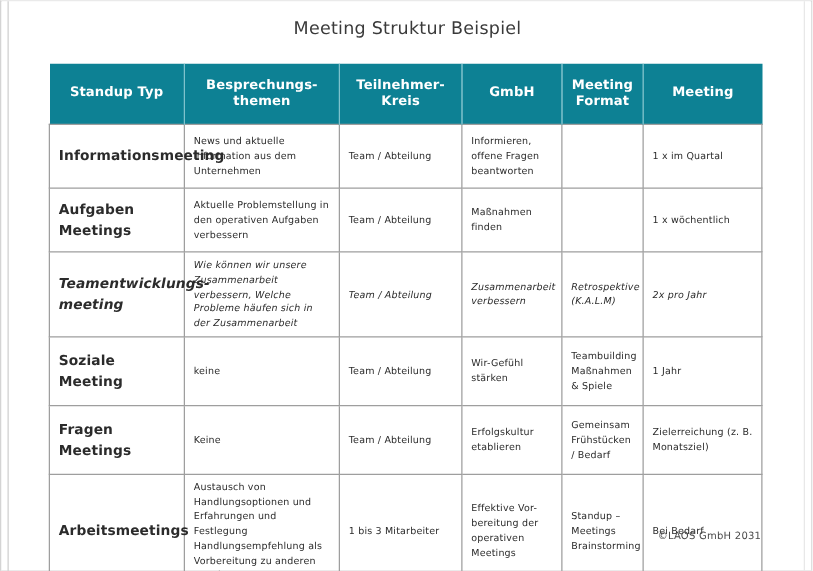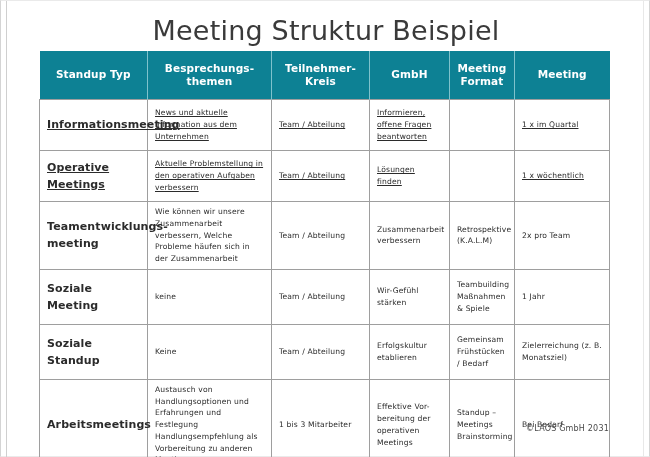--- a/index.html
+++ b/index.html
@@ -43,21 +43,21 @@
     background: #e8e8e8;
   }
 
   .title {
     position: absolute;
     left: 0;
     top: 14px;
     width: 650px;
     text-align: center;
     font-family: "DejaVu Sans", sans-serif;
-    font-size: 27px;
+    font-size: 14px;
     font-weight: 400;
     color: #3a3a3a;
     letter-spacing: 0.2px;
   }
 
   .table-wrap {
     position: absolute;
     left: 38px;
     top: 50px;
     width: 570px;
@@ -96,22 +96,22 @@
     vertical-align: middle;
     padding: 4px 7px;
     line-height: 1.55;
     letter-spacing: 0.15px;
   }
   tbody tr td:first-child {
     font-weight: bold;
     font-size: 11px;
     letter-spacing: 0.1px;
   }
-  tbody tr.r0 td, tbody tr.r1 td { height: 42px; text-decoration: underline; }
-  tbody tr.r2 td { height: 52px; }
+  tbody tr.r0 td, tbody tr.r1 td { height: 42px; }
+  tbody tr.r2 td { height: 52px; font-style: italic; }
   tbody tr.r3 td, tbody tr.r4 td { height: 46px; }
   tbody tr.r5 td { height: 72px; }
 
   .copyright {
     position: absolute;
     right: 40px;
     top: 423px;
     font-size: 8px;
     color: #4a4a4a;
     letter-spacing: 0.2px;
@@ -150,45 +150,45 @@
       <tbody>
         <tr class="r0">
           <td>Informationsmeeting</td>
           <td>News und aktuelle Information aus dem Unternehmen</td>
           <td>Team / Abteilung</td>
           <td>Informieren, offene Fragen beantworten</td>
           <td></td>
           <td>1 x im Quartal</td>
         </tr>
         <tr class="r1">
-          <td>Operative Meetings</td>
+          <td>Aufgaben Meetings</td>
           <td>Aktuelle Problemstellung in den operativen Aufgaben verbessern</td>
           <td>Team / Abteilung</td>
-          <td>Lösungen finden</td>
+          <td>Maßnahmen finden</td>
           <td></td>
           <td>1 x wöchentlich</td>
         </tr>
         <tr class="r2">
           <td>Teamentwicklungs-meeting</td>
           <td>Wie können wir unsere Zusammenarbeit verbessern, Welche Probleme häufen sich in der Zusammenarbeit</td>
           <td>Team / Abteilung</td>
           <td>Zusammenarbeit verbessern</td>
           <td>Retrospektive (K.A.L.M)</td>
-          <td>2x pro Team</td>
+          <td>2x pro Jahr</td>
         </tr>
         <tr class="r3">
           <td>Soziale Meeting</td>
           <td>keine</td>
           <td>Team / Abteilung</td>
           <td>Wir-Gefühl stärken</td>
           <td>Teambuilding Maßnahmen &amp; Spiele</td>
           <td>1 Jahr</td>
         </tr>
         <tr class="r4">
-          <td>Soziale Standup</td>
+          <td>Fragen Meetings</td>
           <td>Keine</td>
           <td>Team / Abteilung</td>
           <td>Erfolgskultur etablieren</td>
           <td>Gemeinsam Frühstücken / Bedarf</td>
           <td>Zielerreichung (z. B. Monatsziel)</td>
         </tr>
         <tr class="r5">
           <td>Arbeitsmeetings</td>
           <td>Austausch von Handlungsoptionen und Erfahrungen und Festlegung Handlungsempfehlung als Vorbereitung zu anderen Meetings</td>
           <td>1 bis 3 Mitarbeiter</td>

